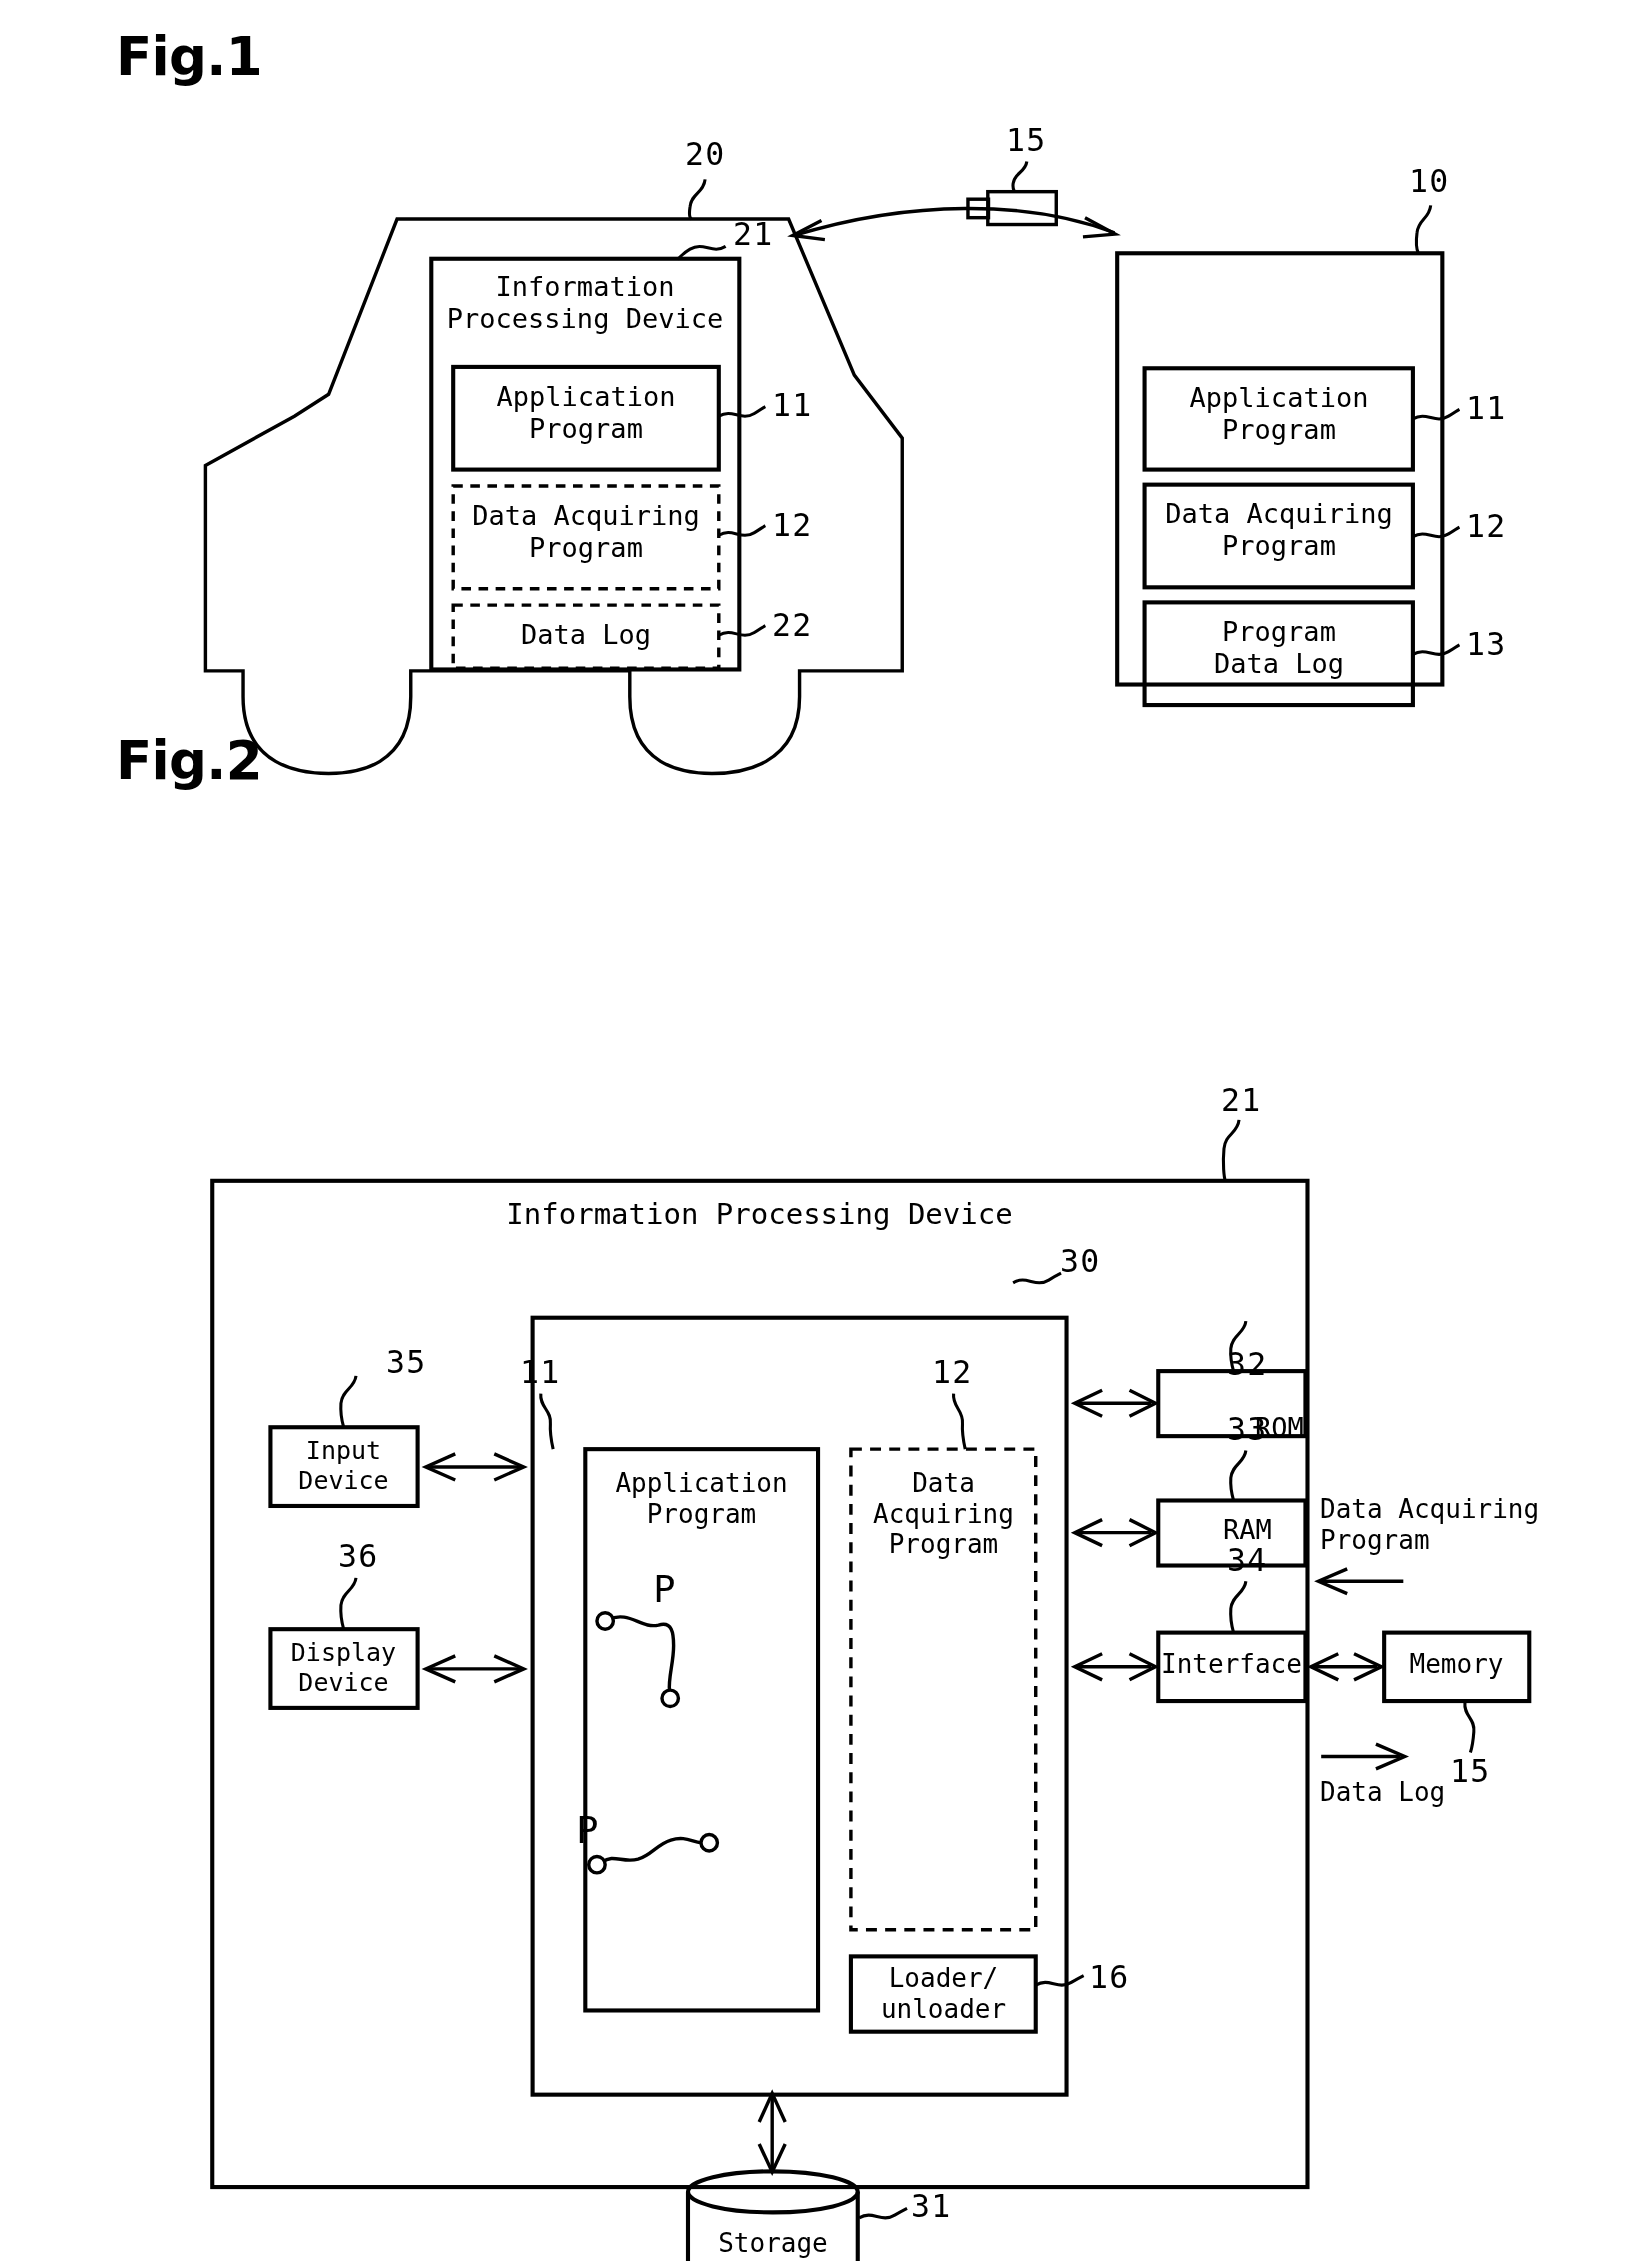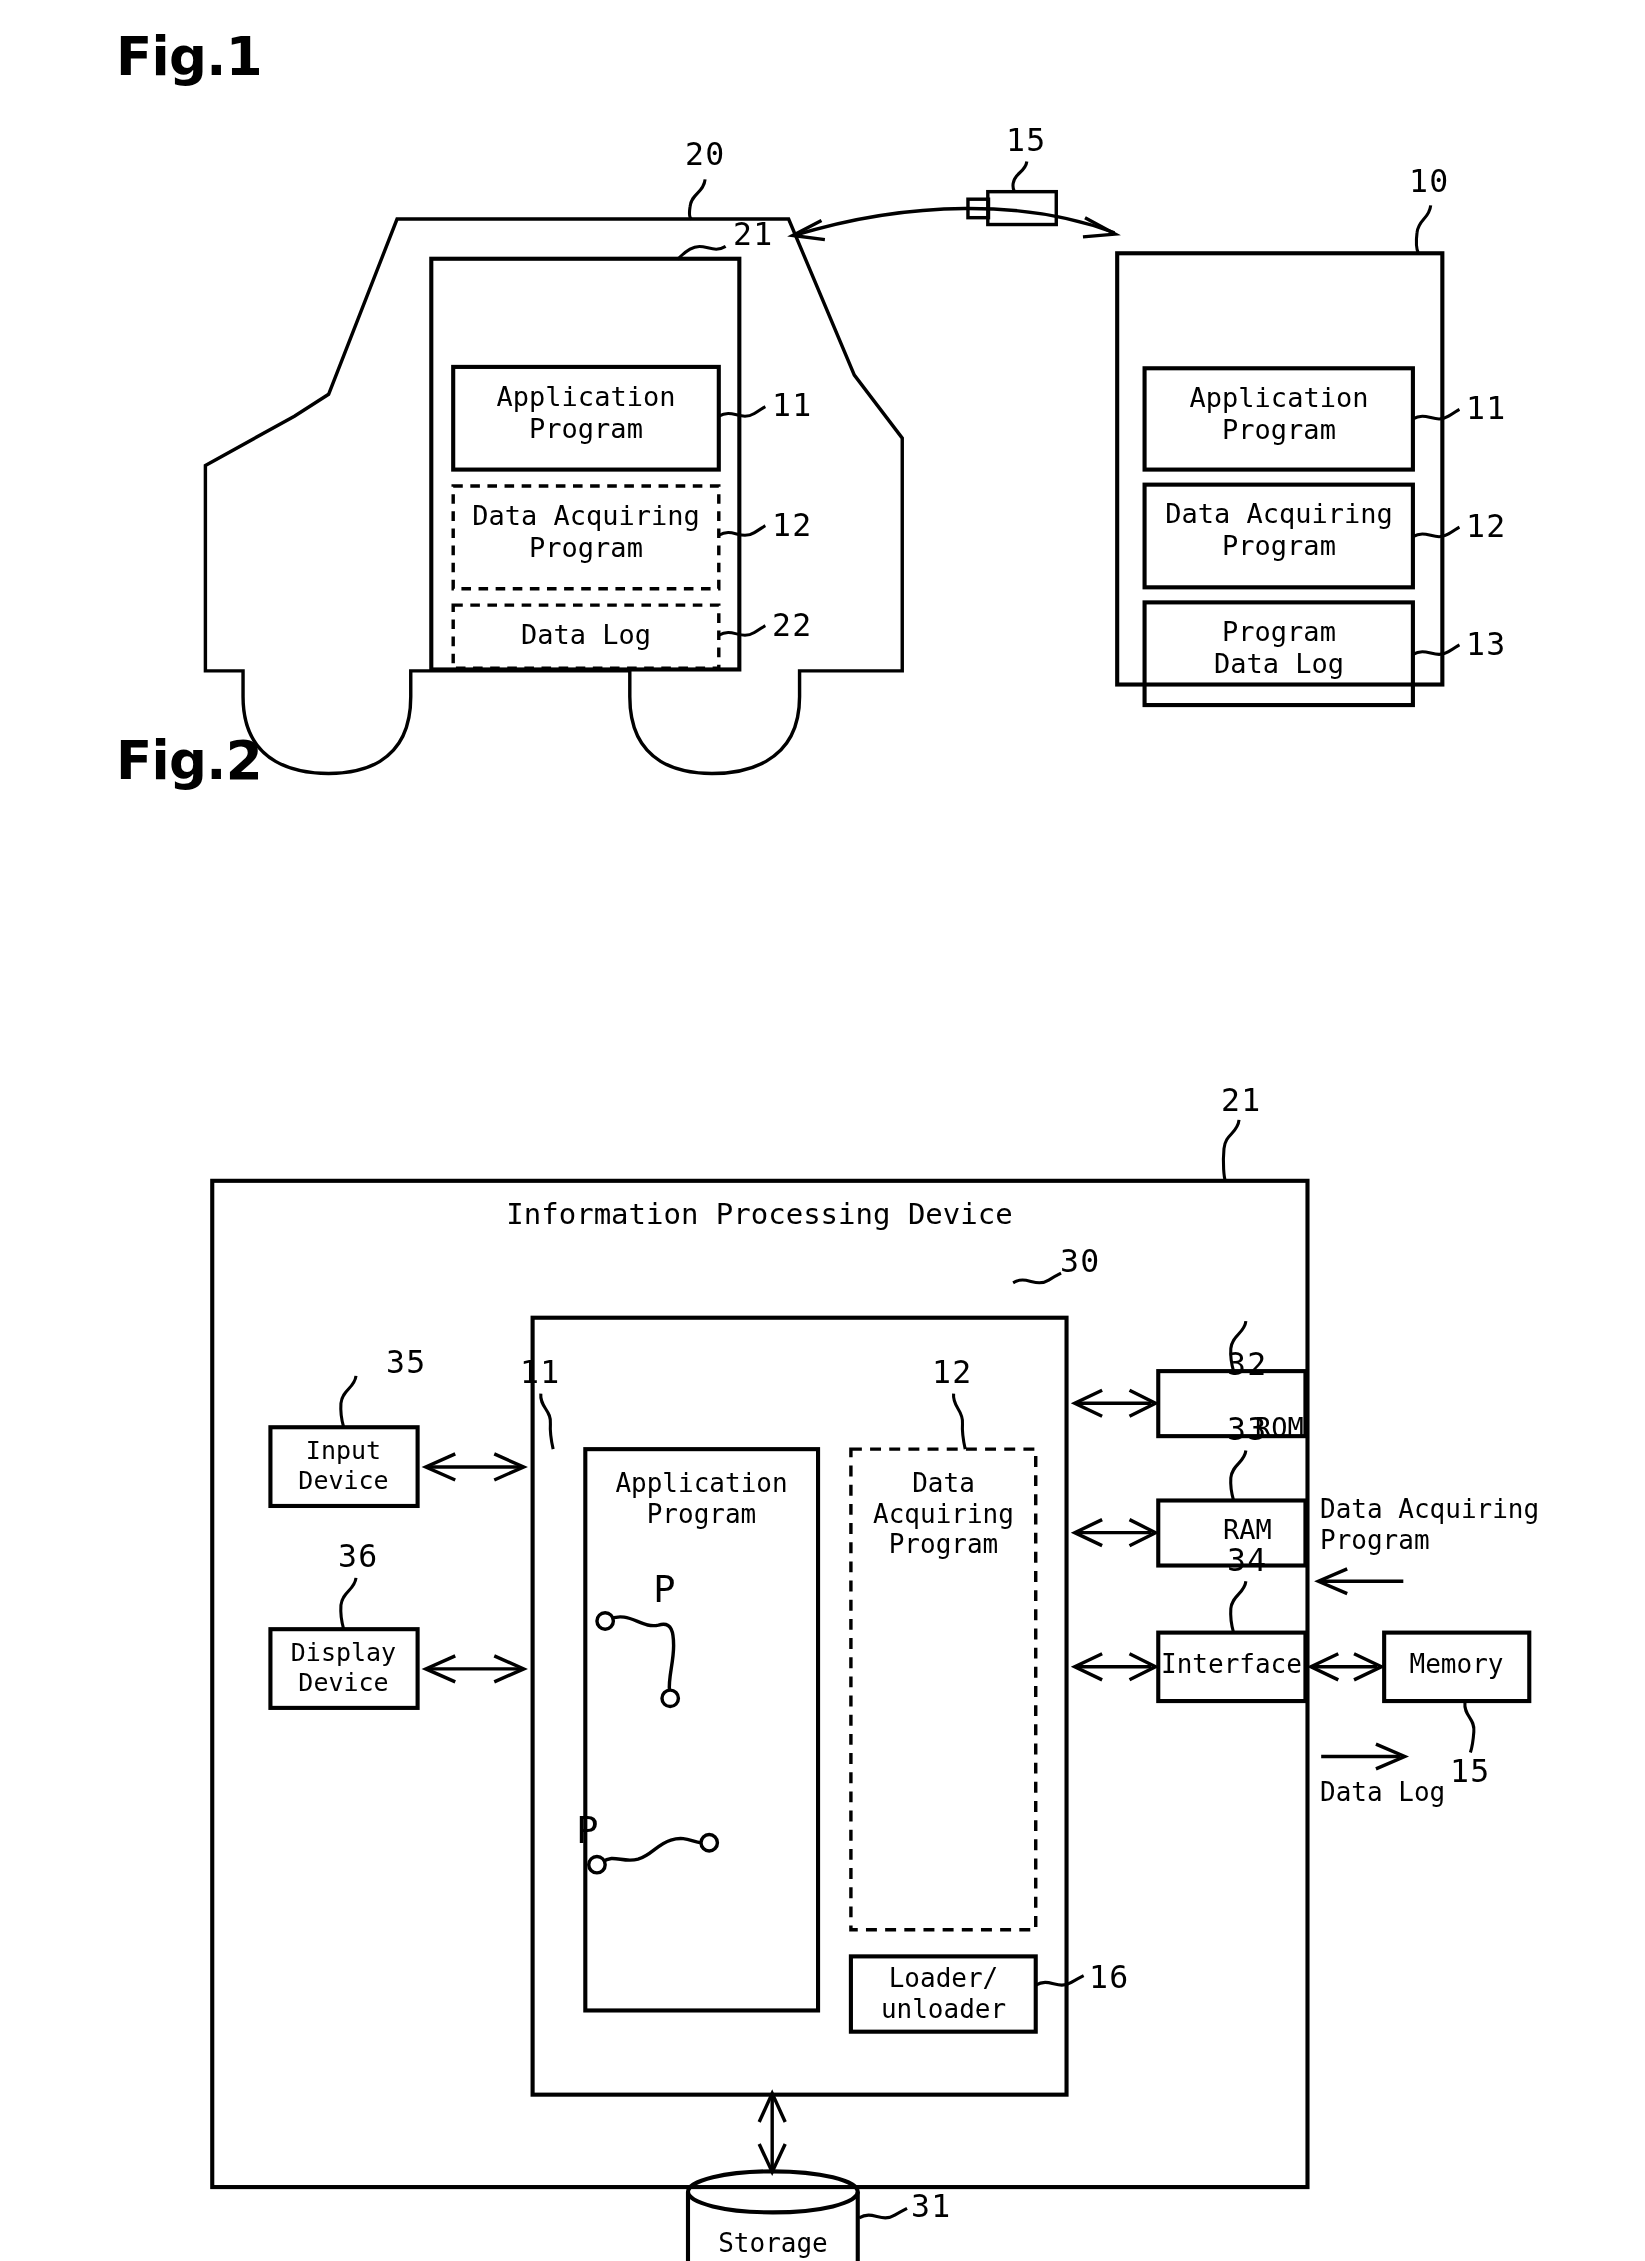--- a/index.html
+++ b/index.html
@@ -190,20 +190,22 @@
   <div class="ref" style="left:733px;top:216px;">21</div>
   <div class="ref" style="left:772px;top:387px;">11</div>
   <div class="ref" style="left:772px;top:507px;">12</div>
   <div class="ref" style="left:772px;top:607px;">22</div>
   <div class="ref" style="left:1409px;top:163px;text-align:center;">10</div>
   <div class="ref" style="left:1466px;top:390px;">11</div>
   <div class="ref" style="left:1466px;top:508px;">12</div>
   <div class="ref" style="left:1466px;top:626px;">13</div>
   <div class="ref" style="left:1006px;top:122px;">15</div>
 
+  <div class="tx" style="left:431px;top:271px;width:308px;font-size:27px;">Information
+Processing Device</div>
   <div class="tx" style="left:453px;top:381px;width:266px;font-size:27px;">Application
 Program</div>
   <div class="tx" style="left:453px;top:500px;width:266px;font-size:27px;">Data Acquiring
 Program</div>
   <div class="tx" style="left:453px;top:619px;width:266px;font-size:27px;">Data Log</div>
 
   <div class="tx" style="left:1145px;top:382px;width:268px;font-size:27px;">Application
 Program</div>
   <div class="tx" style="left:1145px;top:498px;width:268px;font-size:27px;">Data Acquiring
 Program</div>

